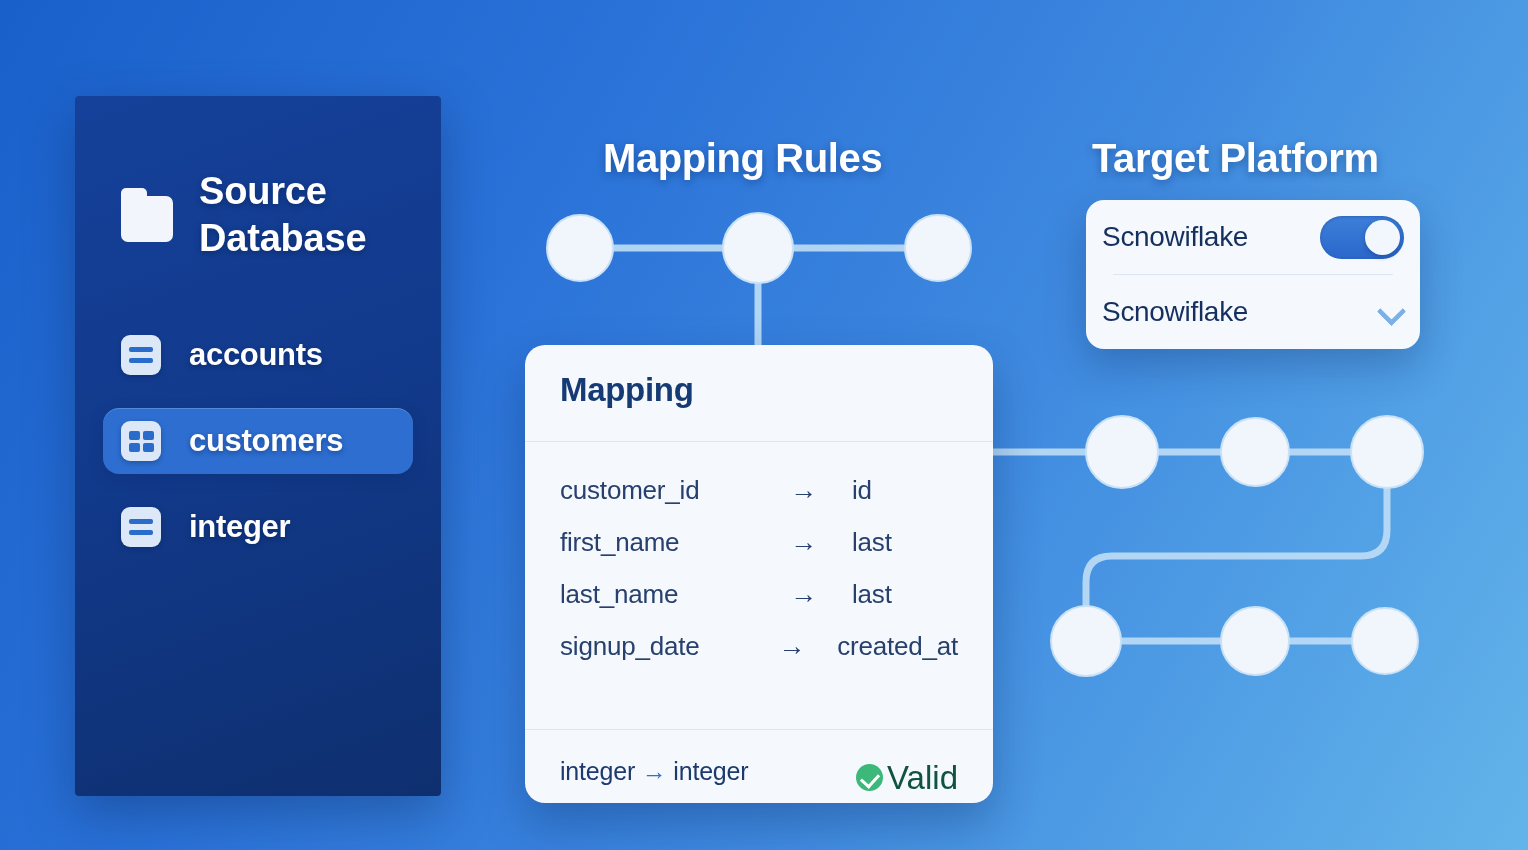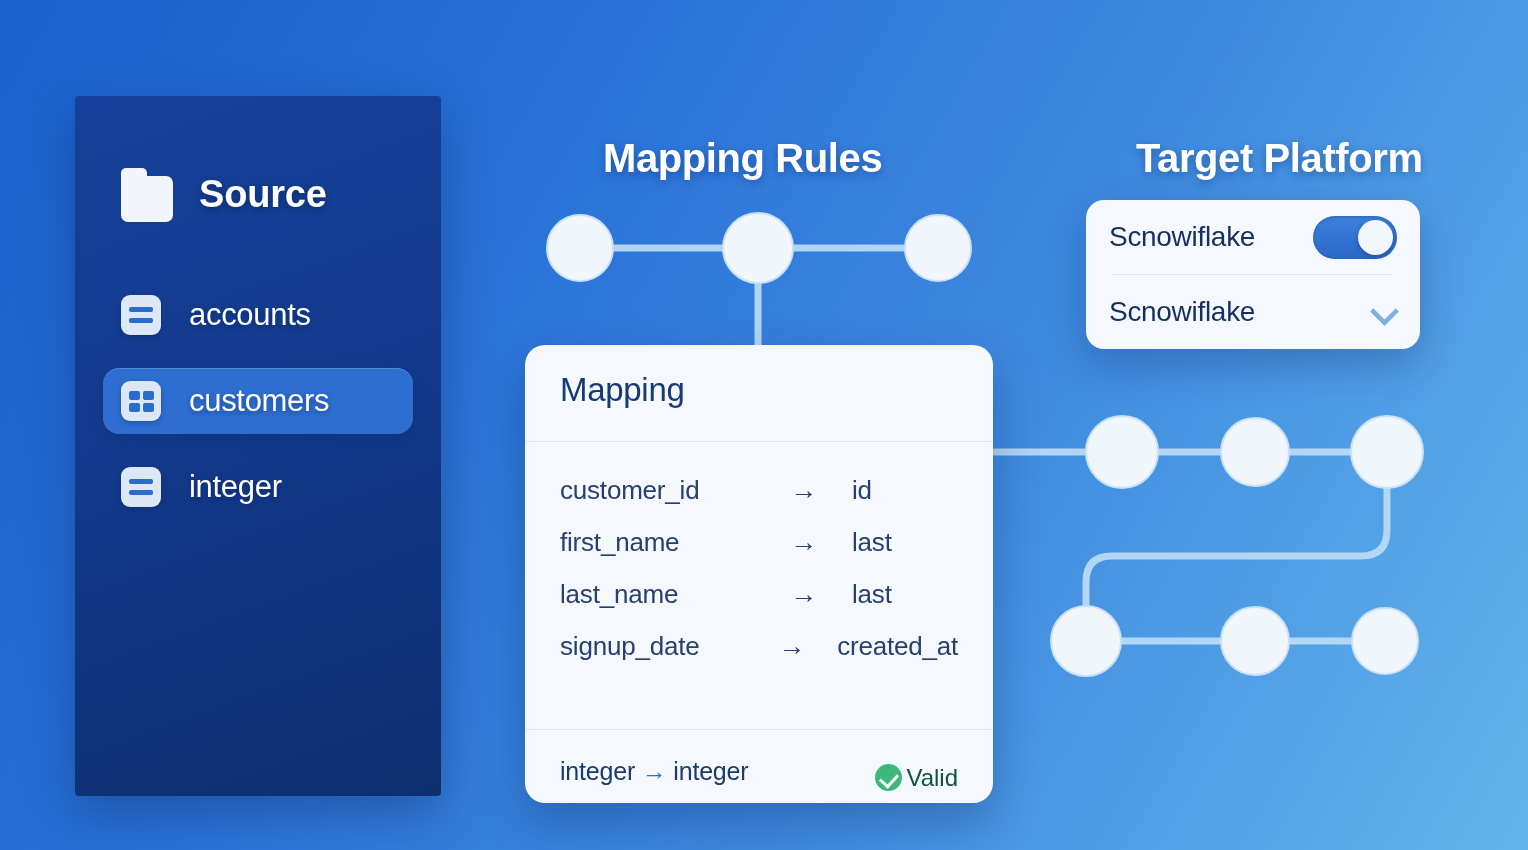--- a/index.html
+++ b/index.html
@@ -41,21 +41,21 @@
   .sb-list { margin-top:60px; padding:0 28px; }
   .sb-item {
     display:flex; align-items:center; gap:28px;
     height:66px; padding-left:18px; border-radius:16px; margin-bottom:20px;
   }
   .sb-item.active {
     background:#2d6ed0;
     box-shadow:inset 0 1px 0 rgba(255,255,255,.18), 0 4px 14px rgba(10,40,100,.28);
   }
   .sb-item-label {
-    color:#ffffff; font-size:31px; font-weight:normal; letter-spacing:-.3px;
+    color:#ffffff; font-size:31px; font-weight:bold; letter-spacing:-.3px;
     text-shadow:0 2px 5px rgba(4,24,64,.4);
   }
   .tbl-icon {
     width:40px; height:40px; flex:none; border-radius:9px;
     background:#dce8f7; position:relative;
     box-shadow:0 2px 5px rgba(5,25,70,.3);
   }
   .tbl-icon i {
     position:absolute; background:#2a6ccb; display:block; border-radius:2px;
   }
@@ -70,69 +70,69 @@
   .tbl-icon.grid i.g4 { left:22px; top:22px; }
 
   
   .col-heading {
     position:absolute; color:#ffffff; font-size:40px; font-weight:bold;
     letter-spacing:-.4px; text-shadow:0 3px 9px rgba(6,35,90,.4);
     white-space:nowrap;
     margin-top:16px;
   }
   #heading-mapping  { left:603px;  top:120px; }
-  #heading-target   { left:1136px; top:120px; }
+  #heading-target   { left:1092px; top:120px; }
 
   
   #graph { position:absolute; left:0; top:0; width:1528px; height:850px; }
 
   
   #mapping-card {
     position:absolute; left:525px; top:345px; width:468px; height:458px;
     background:#f5f8fc; border-radius:20px;
     box-shadow:0 20px 46px rgba(8,34,86,.30);
     display:flex; flex-direction:column;
   }
   #mapping-title {
-    color:#163a74; font-size:33px; font-weight:normal; letter-spacing:-.3px;
+    color:#163a74; font-size:33px; font-weight:bold; letter-spacing:-.3px;
     padding:26px 0 0 35px; height:96px;
   }
   .card-divider { height:1px; background:#dde6f2; }
   #mapping-rows { padding:22px 35px 18px 35px; flex:1; }
   .map-row {
     display:flex; align-items:center; height:52px;
     color:#27406e; font-size:26px; letter-spacing:-.2px;
   }
   .map-src  { width:230px; }
   .map-arrow{ width:62px; color:#27406e; font-size:27px; }
   .map-dst  { flex:1; }
 
   #mapping-meta { padding:18px 35px 8px 35px; }
   .meta-row { display:flex; align-items:center; height:47px; }
   .meta-left  { flex:1; color:#1c3a6d; font-size:25px; letter-spacing:-.2px; }
-  .meta-right { display:flex; align-items:center; gap:4px; color:#1c3a6d; font-size:24px;margin-top:12px; }
+  .meta-right { display:flex; align-items:center; gap:4px; color:#1c3a6d; font-size:33px;margin-top:12px; }
   .type-arrow { color:#2f6fd0; font-weight:bold; }
   .valid-text { color:#0f5340; }
   .check-circle {
     width:27px; height:27px; border-radius:50%; background:#3cb97a; flex:none;
     position:relative;
   }
   .check-circle::after {
     content:""; position:absolute; left:8px; top:6px;
     width:9px; height:14px; border:solid #ffffff; border-width:0 3px 3px 0;
     transform:rotate(42deg);
   }
 
   
   #target-card {
     position:absolute; left:1086px; top:200px; width:334px; height:149px;
     background:#f5f8fc; border-radius:18px;
     box-shadow:0 16px 40px rgba(8,34,86,.28);
   }
-  .tp-row { display:flex; align-items:center; height:74px; padding:0 23px; }
+  .tp-row { display:flex; align-items:center; height:74px; padding:0 16px; }
   .tp-label { flex:1; color:#15305f; font-size:28px; letter-spacing:-.3px; }
   .toggle {
     width:84px; height:43px; border-radius:22px;
     background:linear-gradient(180deg,#3d7fdb,#2a67c9);
     position:relative; flex:none;
     box-shadow:inset 0 1px 3px rgba(10,40,100,.3);
   }
   .toggle .knob {
     position:absolute; right:4px; top:4px; width:35px; height:35px;
     border-radius:50%; background:#f2f7fd;
@@ -180,20 +180,21 @@
 </svg>
 
 <div id="sidebar">
   <div id="sb-header">
     <div class="folder-icon">
       <span class="tab"></span>
         <span class="body"></span>
     </div>
     <div id="sb-title">
       <div>Source</div>
+      <div>Database</div>
     </div>
   </div>
 
   <div class="sb-list">
     <div class="sb-item">
       <span class="tbl-icon rows">
         <i class="r1"></i>
           <i class="r2"></i>
       </span>
       <span class="sb-item-label">accounts</span>

